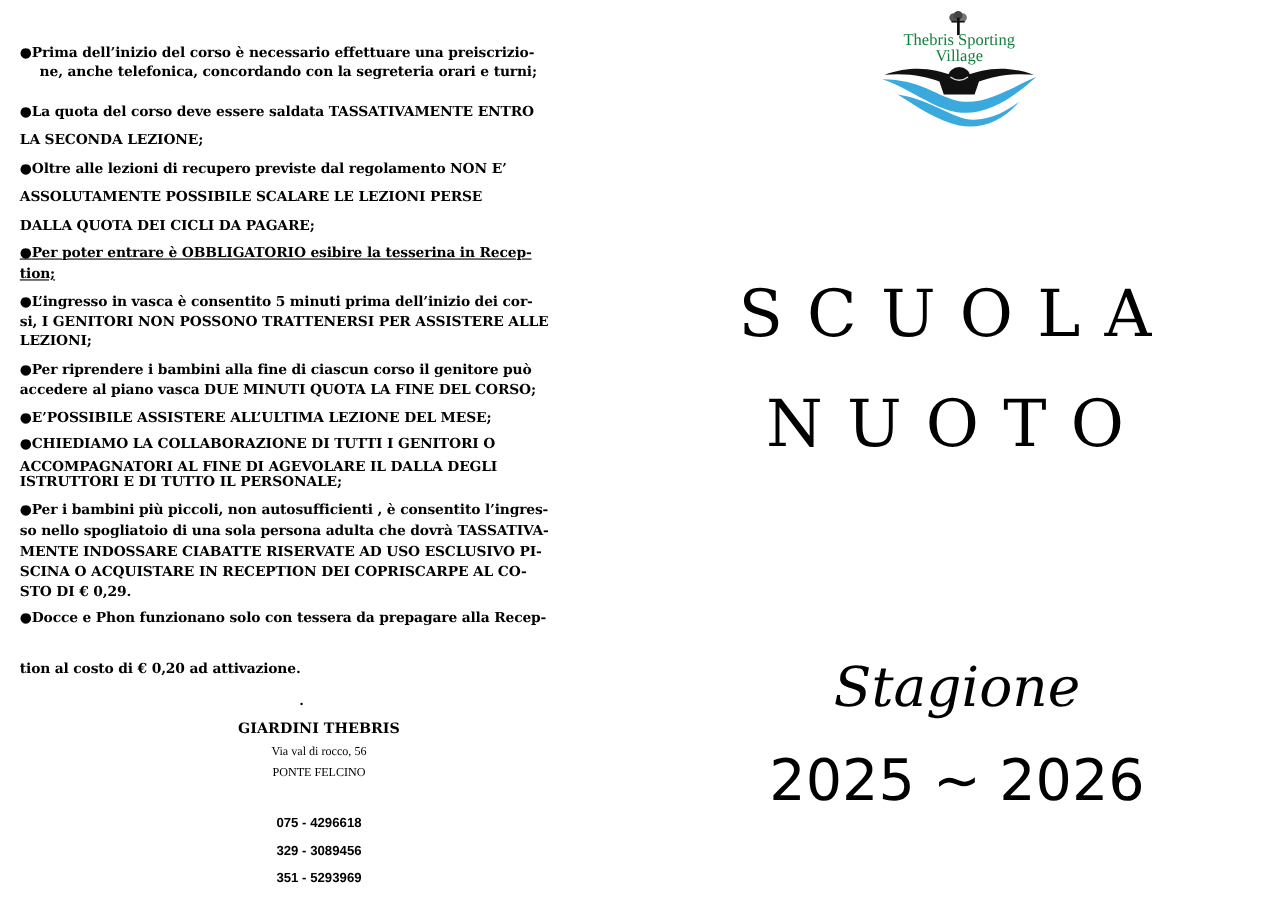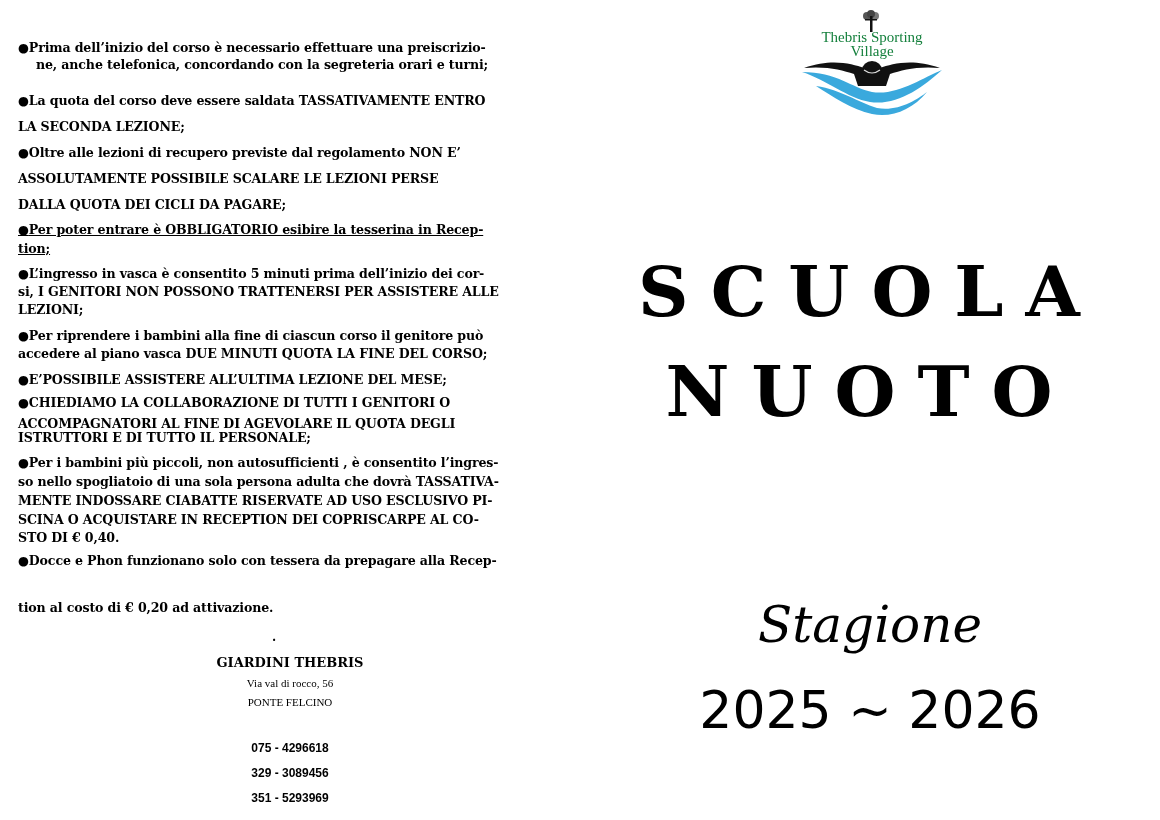--- a/index.html
+++ b/index.html
@@ -9,21 +9,21 @@
   .u { text-decoration:underline; }
   .ind { padding-left:18px; }
   .contact { position:absolute; left:180px; top:630px; width:220px; text-align:center; }
   .dot { font-size:12px; font-weight:bold; position:absolute; left:92px; top:0; }
   .cname { position:absolute; top:25px; left:0; width:220px; font-size:13px; font-weight:bold; }
   .caddr { position:absolute; left:0; width:220px; font-size:11px; font-family:"Liberation Serif", serif; }
   .phone { position:absolute; left:0; width:220px; font-size:12px; font-weight:bold; font-family:"Liberation Sans", sans-serif; }
   .right { position:absolute; left:580px; top:0; width:580px; height:820px; }
   .logo { position:absolute; left:222px; top:8px; width:140px; height:110px; }
   .logo-text { position:absolute; left:0; width:140px; text-align:center; font-family:"Liberation Serif", serif; font-size:15px; line-height:15px; color:#15803d; }
-  .title { position:absolute; left:0; width:580px; text-align:center; font-family:"DejaVu Serif", serif; font-weight:700; font-size:70px; letter-spacing:22px; }
+  .title { position:absolute; left:0; width:580px; text-align:center; font-family:"DejaVu Serif", serif; font-weight:400; font-size:59px; letter-spacing:22px; }
   .script { position:absolute; left:0; width:580px; text-align:center; font-family:"DejaVu Serif", serif; font-style:italic; }
 </style>
 </head>
 <body>
 
 <div class="left">
   <p class="rule" style="top:0px"><span>●</span><span>Prima dell’inizio del corso è necessario effettuare una preiscrizio-</span></p>
   <p class="rule ind" style="top:17px">ne, anche telefonica, concordando con la segreteria orari e turni;</p>
   <p class="rule" style="top:53px"><span>●</span><span>La quota del corso deve essere saldata TASSATIVAMENTE ENTRO</span></p>
   <p class="rule" style="top:79px">LA SECONDA LEZIONE;</p>
@@ -32,27 +32,27 @@
   <p class="rule" style="top:157px">DALLA QUOTA DEI CICLI DA PAGARE;</p>
   <p class="rule u" style="top:182px"><span>●</span><span>Per poter entrare è OBBLIGATORIO esibire la tesserina in Recep-</span></p>
   <p class="rule u" style="top:201px">tion;</p>
   <p class="rule" style="top:226px"><span>●</span><span>L’ingresso  in vasca è consentito 5 minuti prima dell’inizio dei cor-</span></p>
   <p class="rule" style="top:244px">si, I GENITORI NON POSSONO TRATTENERSI PER ASSISTERE ALLE</p>
   <p class="rule" style="top:262px">LEZIONI;</p>
   <p class="rule" style="top:288px"><span>●</span><span>Per riprendere i bambini alla fine di ciascun corso il genitore può</span></p>
   <p class="rule" style="top:306px">accedere al piano vasca DUE MINUTI QUOTA LA FINE DEL CORSO;</p>
   <p class="rule" style="top:332px"><span>●</span><span>E’POSSIBILE ASSISTERE ALL’ULTIMA LEZIONE DEL MESE;</span></p>
   <p class="rule" style="top:355px"><span>●</span><span>CHIEDIAMO LA COLLABORAZIONE DI TUTTI I GENITORI O</span></p>
-  <p class="rule" style="top:376px">ACCOMPAGNATORI AL FINE DI AGEVOLARE IL QUOTA DEGLI</p>
+  <p class="rule" style="top:376px">ACCOMPAGNATORI AL FINE DI AGEVOLARE IL DALLA DEGLI</p>
   <p class="rule" style="top:390px">ISTRUTTORI  E DI TUTTO IL PERSONALE;</p>
   <p class="rule" style="top:415px"><span>●</span><span>Per i bambini più piccoli, non autosufficienti , è consentito l’ingres-</span></p>
   <p class="rule" style="top:434px">so nello spogliatoio di una sola persona adulta che dovrà TASSATIVA-</p>
   <p class="rule" style="top:453px">MENTE INDOSSARE CIABATTE RISERVATE AD USO ESCLUSIVO PI-</p>
   <p class="rule" style="top:472px">SCINA O ACQUISTARE IN RECEPTION DEI COPRISCARPE AL CO-</p>
-  <p class="rule" style="top:490px">STO DI € 0,40.</p>
+  <p class="rule" style="top:490px">STO DI € 0,29.</p>
   <p class="rule" style="top:513px"><span>●</span><span>Docce e Phon funzionano solo con tessera da prepagare alla Recep-</span></p>
   <p class="rule" style="top:560px">tion al costo di € 0,20 ad attivazione.</p>
 </div>
 
 <div class="contact">
   <span class="dot">.</span>
   <div class="cname">GIARDINI THEBRIS</div>
   <div class="caddr" style="top:47px">Via val di rocco, 56</div>
   <div class="caddr" style="top:66px">PONTE FELCINO</div>
   <div class="phone" style="top:111px">075 - 4296618</div>

